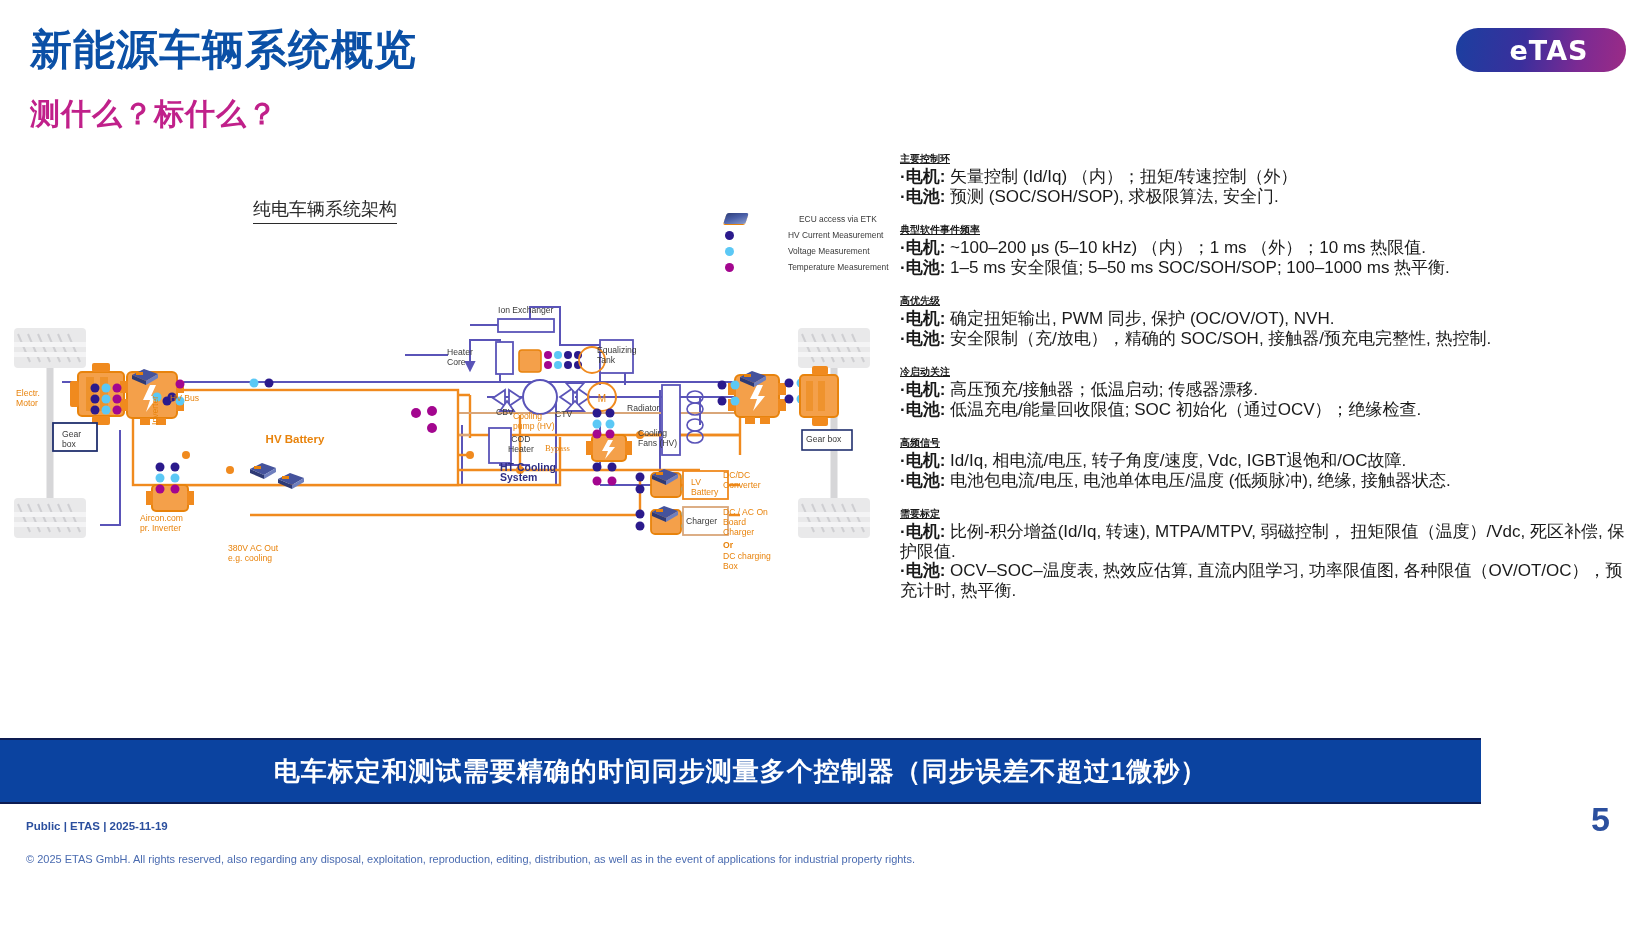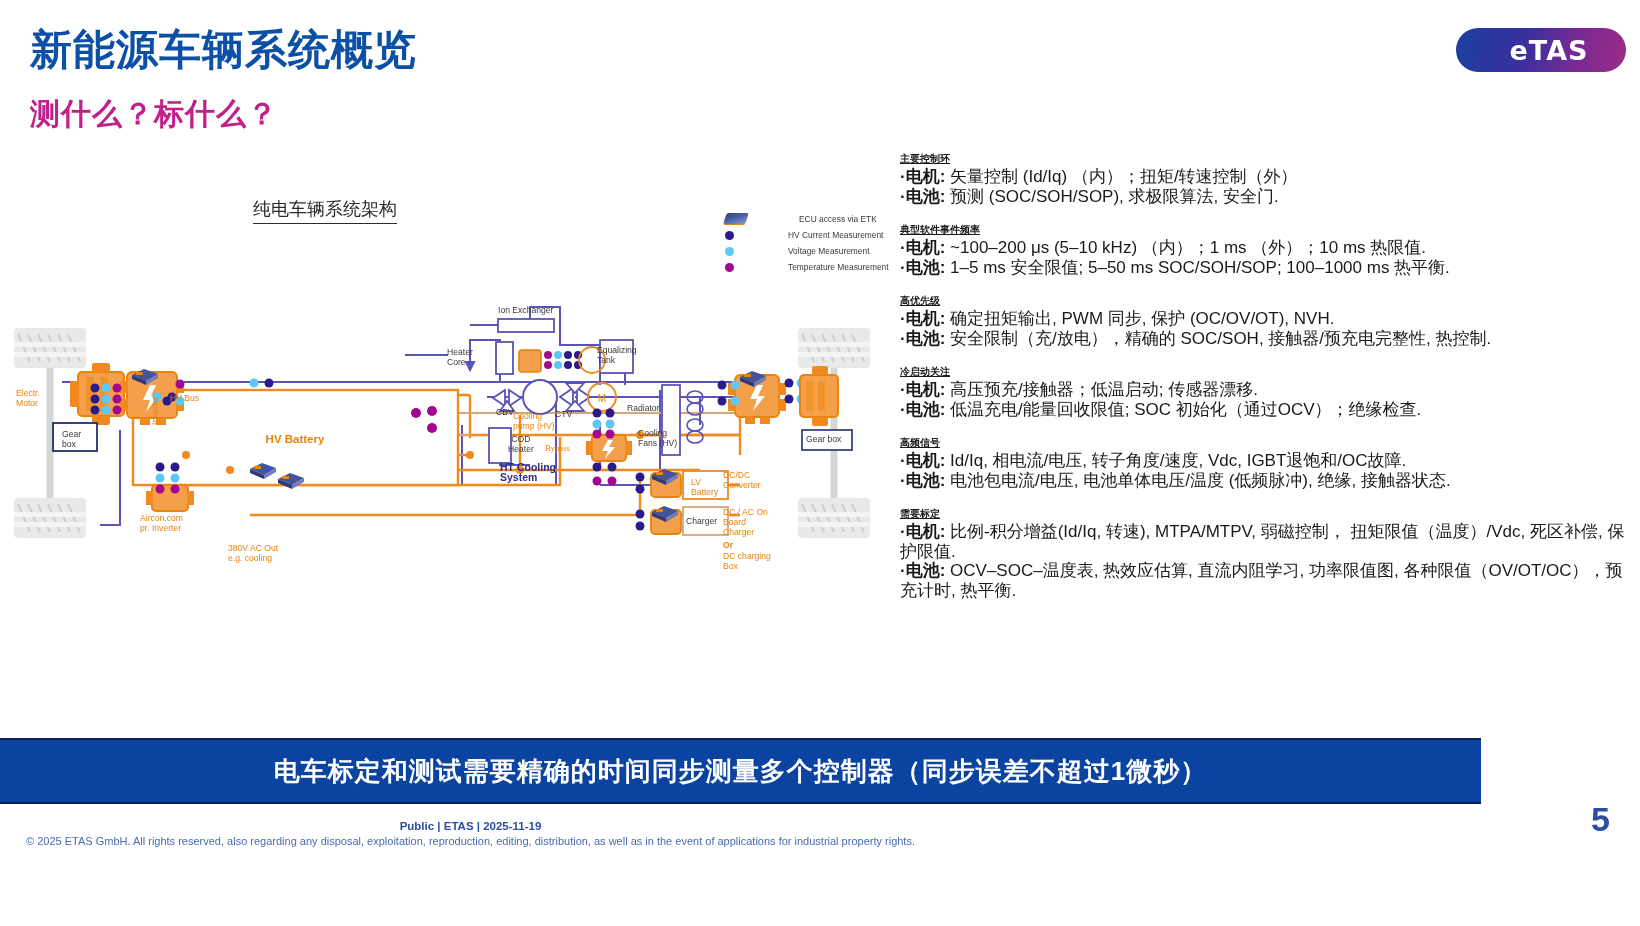--- a/index.html
+++ b/index.html
@@ -76,21 +76,21 @@
     position:absolute;left:0;top:738px;width:1481px;height:62px;
     background:#0b43a0;border-top:2px solid #0d1c52;border-bottom:2px solid #0d1c52;
     display:flex;align-items:center;justify-content:center;
   }
   .banner-text{
     color:#ffffff;font-size:26px;font-weight:bold;letter-spacing:1px;white-space:nowrap;
   }
 
   
   .footer{position:absolute;left:26px;top:820px;}
-  .footer-1{font-size:11.5px;font-weight:bold;color:#2b4f9e;margin-bottom:3px;text-align:center;}
+  .footer-1{font-size:11.5px;font-weight:bold;color:#2b4f9e;margin-bottom:21px;}
   .footer-2{font-size:11px;color:#4a6bb0;white-space:nowrap;}
   .page-num{
     position:absolute;right:30px;top:800px;
     font-size:34px;font-weight:bold;color:#2b4f9e;
   }
 </style>
 </head>
 <body>
 
 <div class="slide">

